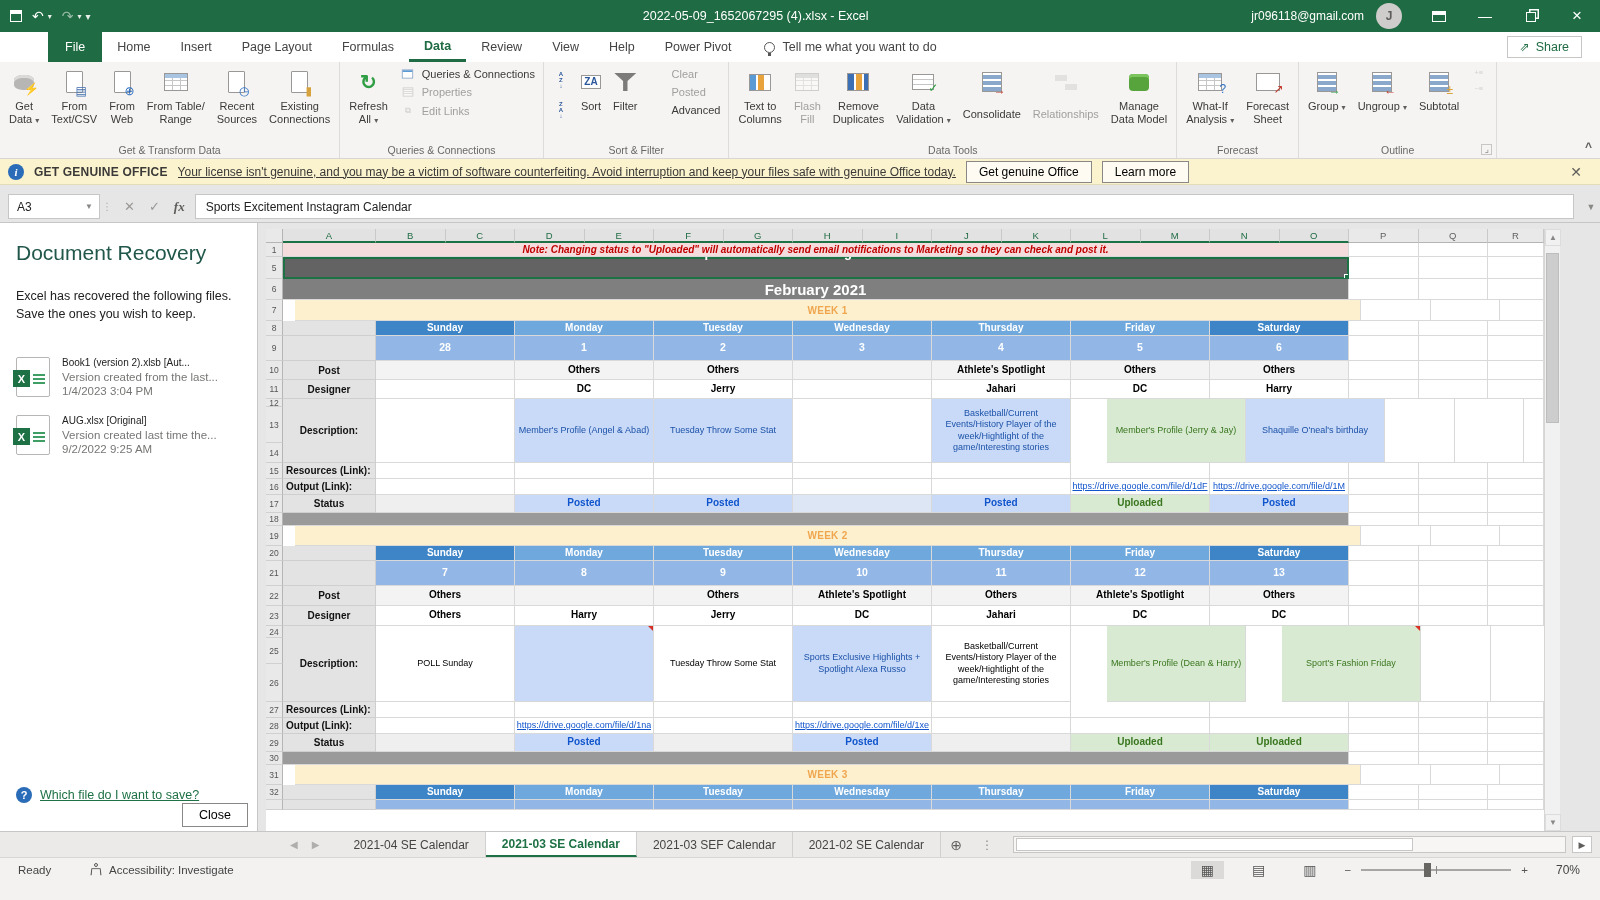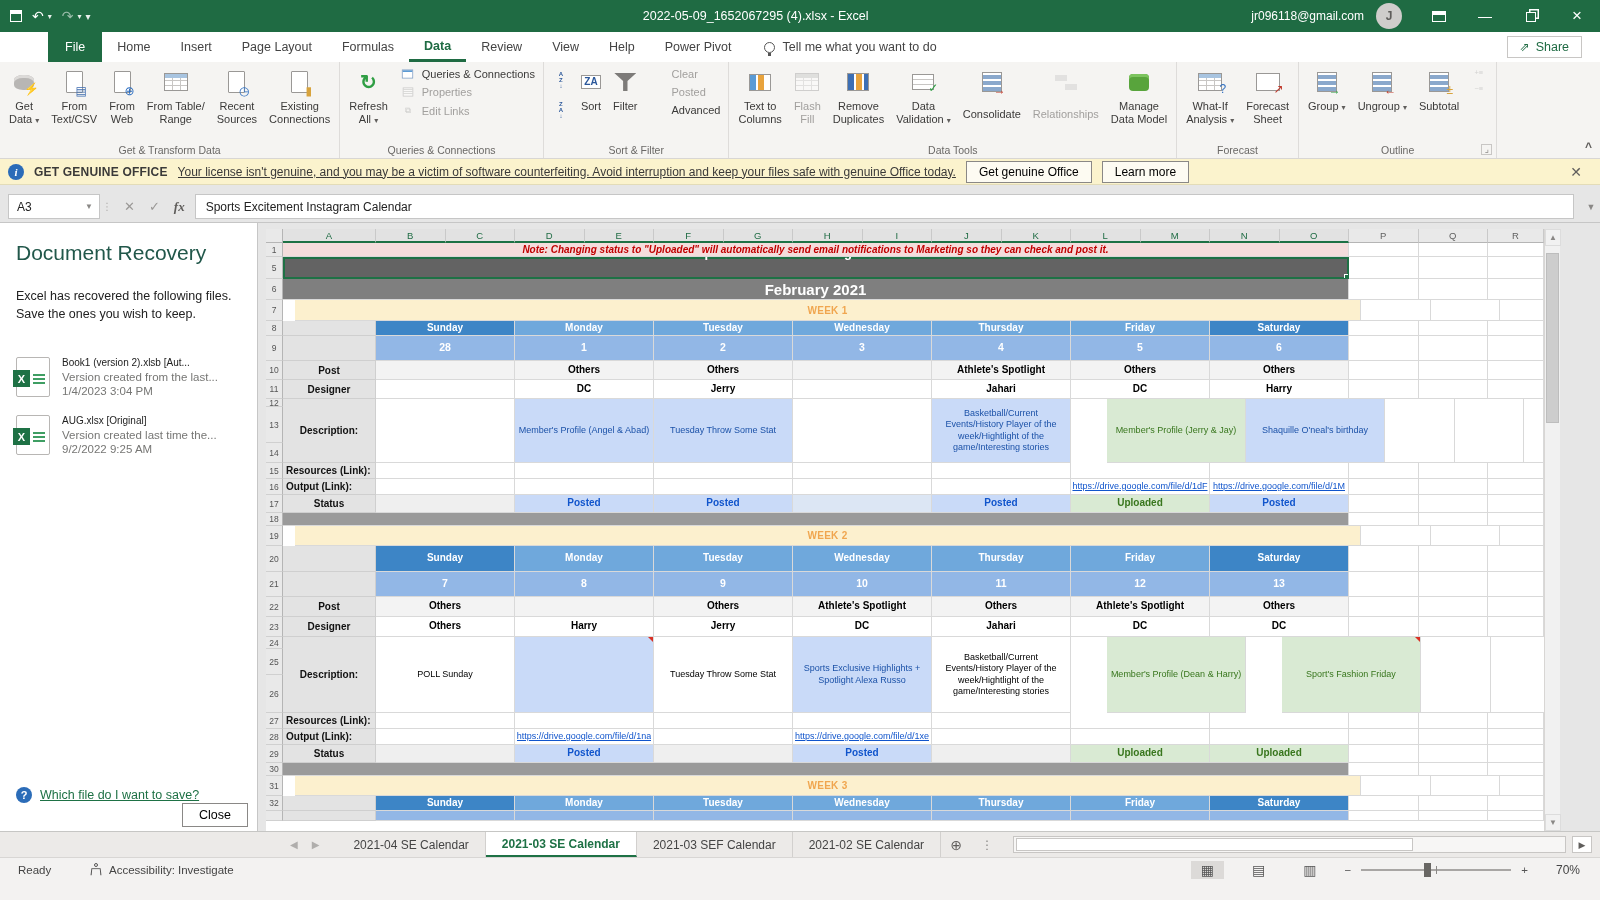--- a/index.html
+++ b/index.html
@@ -792,21 +792,21 @@
           <div class="g-cell g-trail"></div>
           <div class="g-cell g-trail last"></div>
         </div>
         <div class="g-row" style="height: 20px;">
           <div class="g-rn">19</div>
           <div class="g-cell g-span bg-week">WEEK 2</div>
           <div class="g-cell g-trail"></div>
           <div class="g-cell g-trail"></div>
           <div class="g-cell g-trail last"></div>
         </div>
-        <div class="g-row" style="height: 26px;">
+        <div class="g-row" style="height: 15px;">
           <div class="g-rn">20</div>
           <div class="g-lbl "></div>
           <div class="g-cell g-day hd-we">Sunday</div>
           <div class="g-cell g-day hd-wd">Monday</div>
           <div class="g-cell g-day hd-wd">Tuesday</div>
           <div class="g-cell g-day hd-wd">Wednesday</div>
           <div class="g-cell g-day hd-wd">Thursday</div>
           <div class="g-cell g-day hd-wd">Friday</div>
           <div class="g-cell g-day hd-we">Saturday</div>
           <div class="g-cell g-trail"></div>

